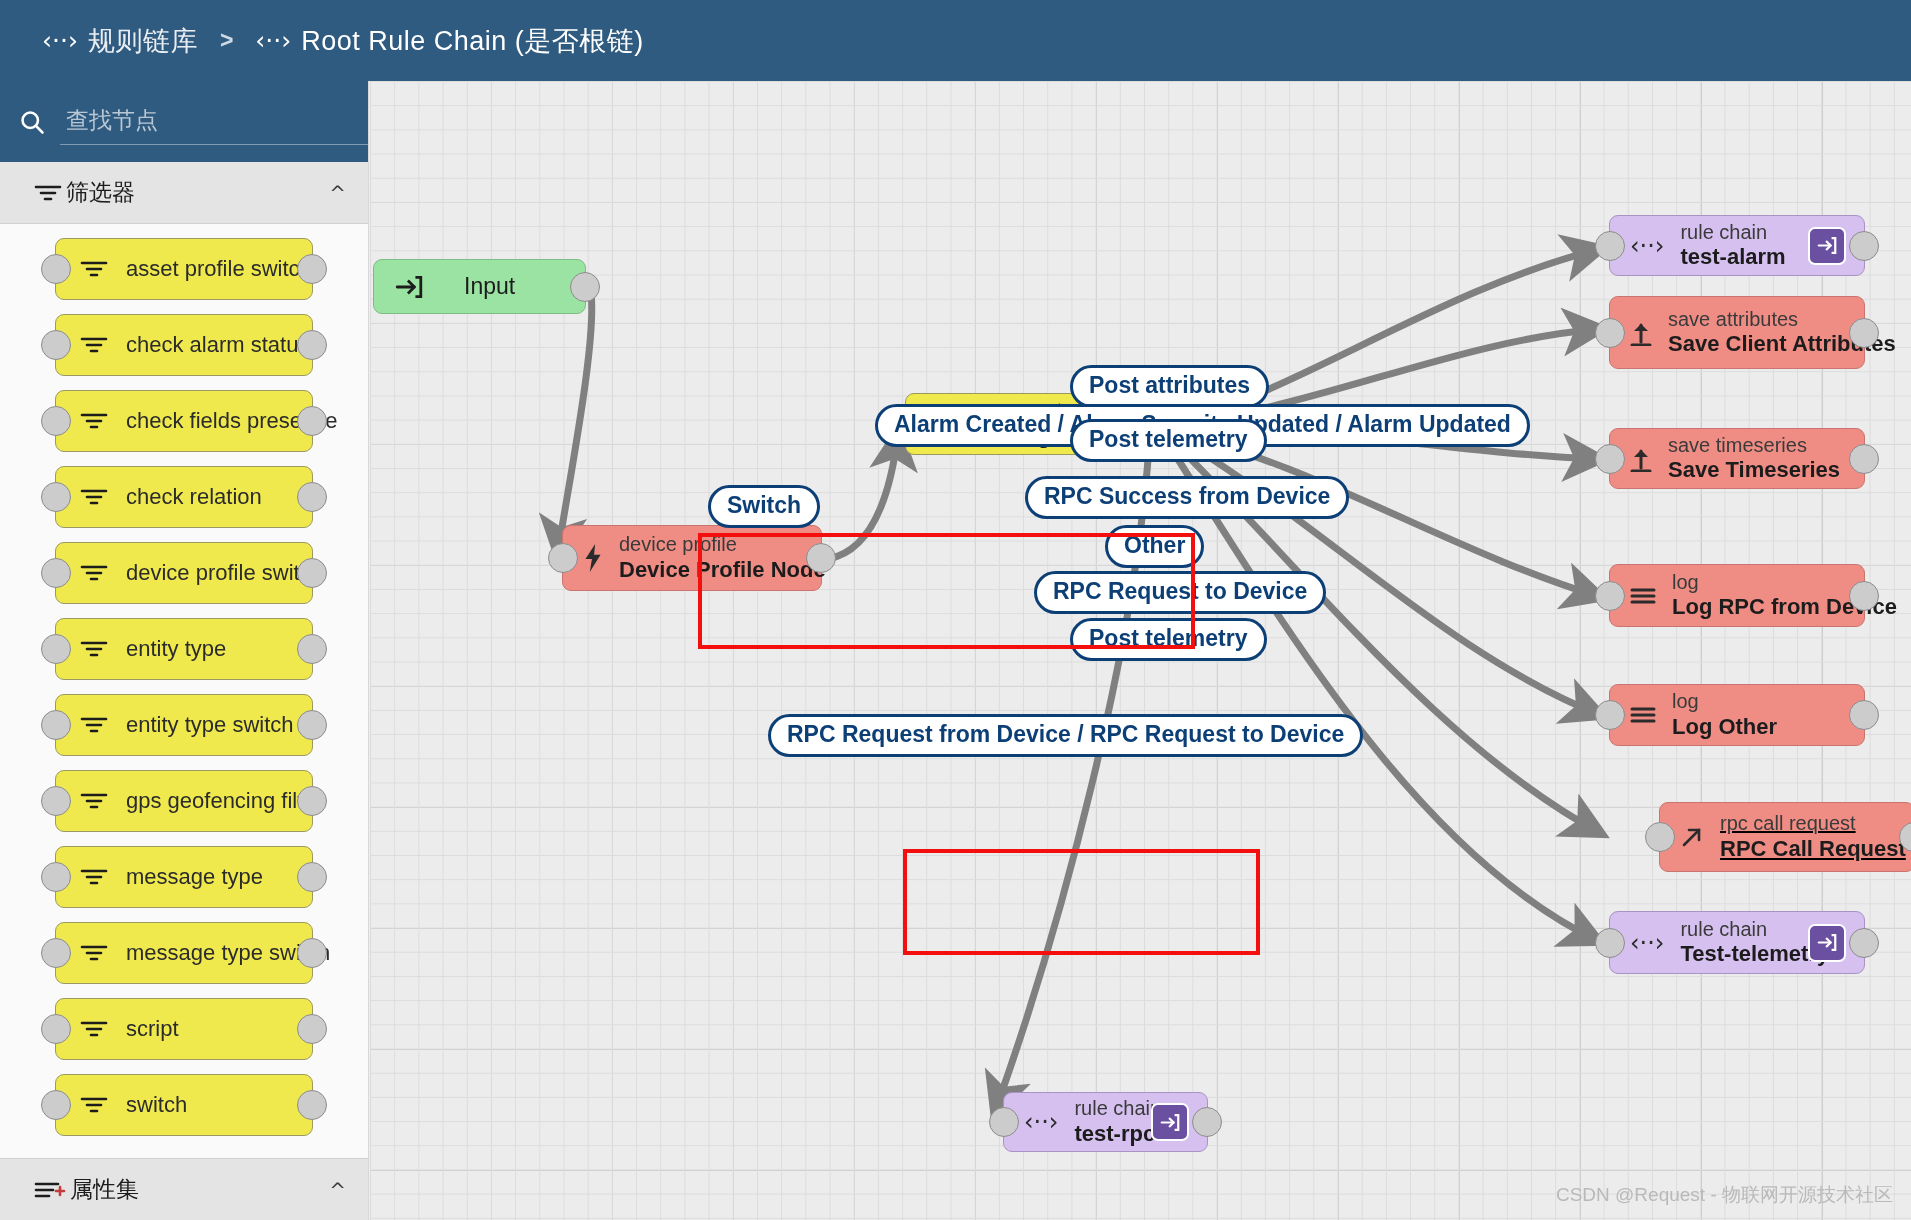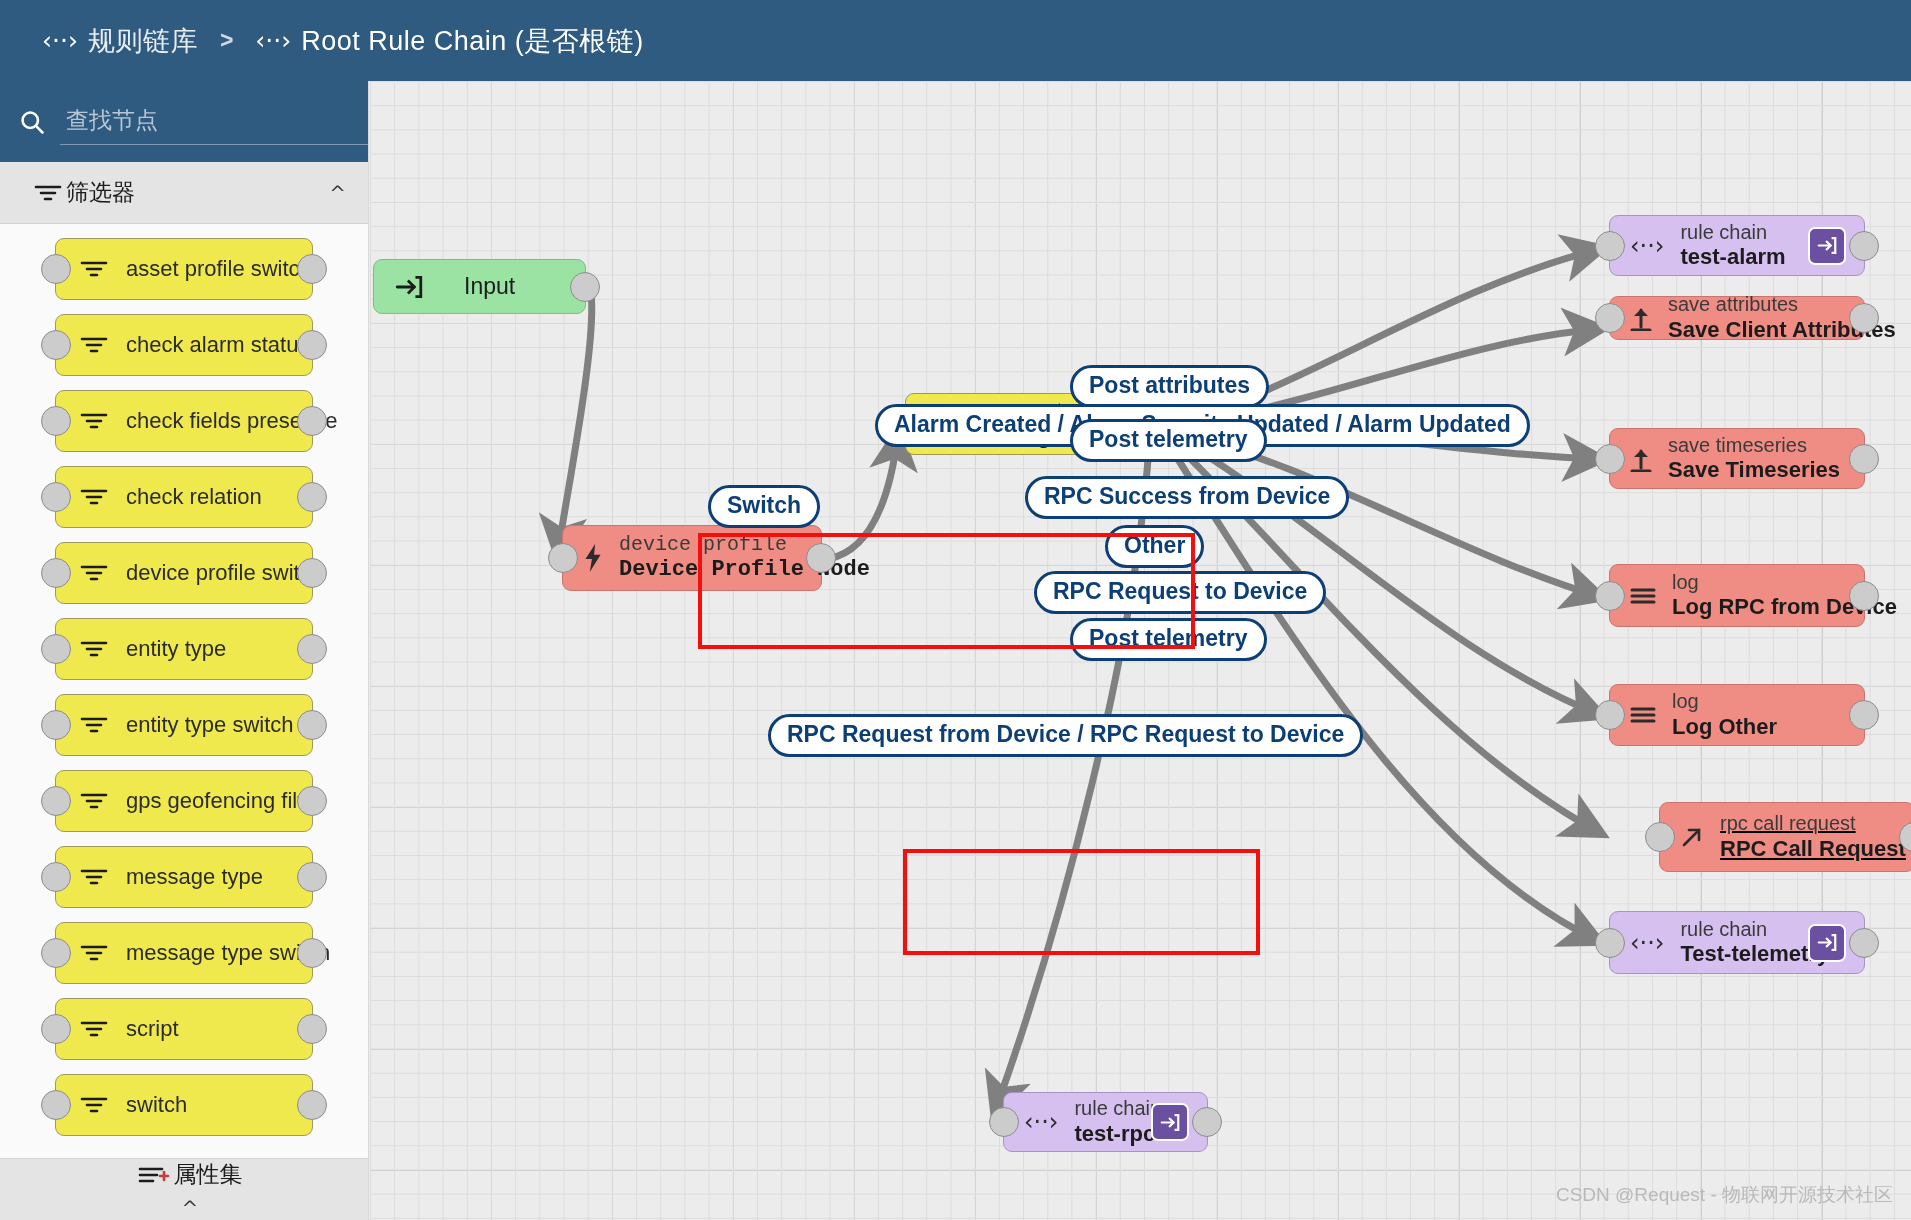--- a/index.html
+++ b/index.html
@@ -46,21 +46,21 @@
     width: 34px; height: 34px; flex: none; color: #dde6ee; font-size: 26px;
     display: flex; align-items: center; justify-content: center; cursor: pointer;
     font-family: "DejaVu Sans", sans-serif;
   }
 
   .section-header {
     height: 62px; background: #e4e4e4; border-bottom: 1px solid #d2d2d2;
     display: flex; align-items: center; padding: 0 22px 0 34px; flex: none;
     justify-content: space-between;
   }
-  .section-header.bottom { border-top: 1px solid #d2d2d2; border-bottom: none; flex-direction: column; }
+  .section-header.bottom { border-top: 1px solid #d2d2d2; border-bottom: none; }
   .sh-left { display: flex; align-items: center; gap: 4px; }
   .sh-title { font-size: 23px; color: #1c1c1c; }
   .chev { font-size: 20px; color: #3c3c3c; font-family: "DejaVu Sans", sans-serif; }
 
   .node-list {
     flex: 1; overflow-y: auto; position: relative;
     padding: 14px 0 8px 0; background: #fafafa;
   }
   .node-list::-webkit-scrollbar { width: 9px; }
   .node-list::-webkit-scrollbar-thumb { background: #b4b4b4; border-radius: 5px; }
@@ -387,21 +387,21 @@
       <path d="M20 3 H25 V21 H20"></path>
               <line x1="3" y1="12" x2="19" y2="12" stroke-linecap="round"></line>
       <path d="M13 6 L19 12 L13 18" stroke-linejoin="round"></path>
             </svg>
           </span>
           <div class="ntext">
             <span class="single">Input</span>
           </div>
           <span class="port right"></span>
         </div>
-        <div class="fnode red" style="left: 192px; top: 444px; width: 260px; height: 66px; font-family: Liberation Mono, monospace;">
+        <div class="fnode red" style="left: 192px; top: 444px; width: 260px; height: 66px;">
           <span class="port left"></span>
           <span class="nicon" style="display: inline-flex; align-items: center;">
             <svg viewBox="0 0 18 26" width="20" height="28" fill="#2b2b2b">
               <path d="M11 0 L2 14 H8 L6 26 L16 10 H10 Z"></path>
             </svg>
           </span>
           <div class="ntext">
             <span class="ntype">device profile</span>
             <span class="nname">Device Profile Node</span>
           </div>
@@ -433,21 +433,21 @@
           </div>
           <span class="open-badge">
             <svg viewBox="0 0 24 22" width="22" height="21" fill="none" stroke="#ffffff" stroke-width="2.4">
       <path d="M17 3 H21 V19 H17"></path>
               <line x1="3" y1="11" x2="16" y2="11" stroke-linecap="round"></line>
       <path d="M11 6 L16 11 L11 16" stroke-linejoin="round"></path>
             </svg>
           </span>
           <span class="port right"></span>
         </div>
-        <div class="fnode red" style="left: 1239px; top: 215px; width: 256px; height: 44px;">
+        <div class="fnode red" style="left: 1239px; top: 215px; width: 256px; height: 73px;">
           <span class="port left"></span>
           <span class="nicon" style="display: inline-flex; align-items: center;">
             <svg viewBox="0 0 22 26" width="22" height="26" fill="none" stroke="#2b2b2b" stroke-width="3" stroke-linecap="round">
       <line x1="11" y1="22" x2="11" y2="5"></line>
               <path d="M4 11 L11 4 L18 11" fill="#2b2b2b" stroke="none"></path>
       <line x1="2" y1="25" x2="20" y2="25"></line>
             </svg>
           </span>
           <div class="ntext">
             <span class="ntype">save attributes</span>

